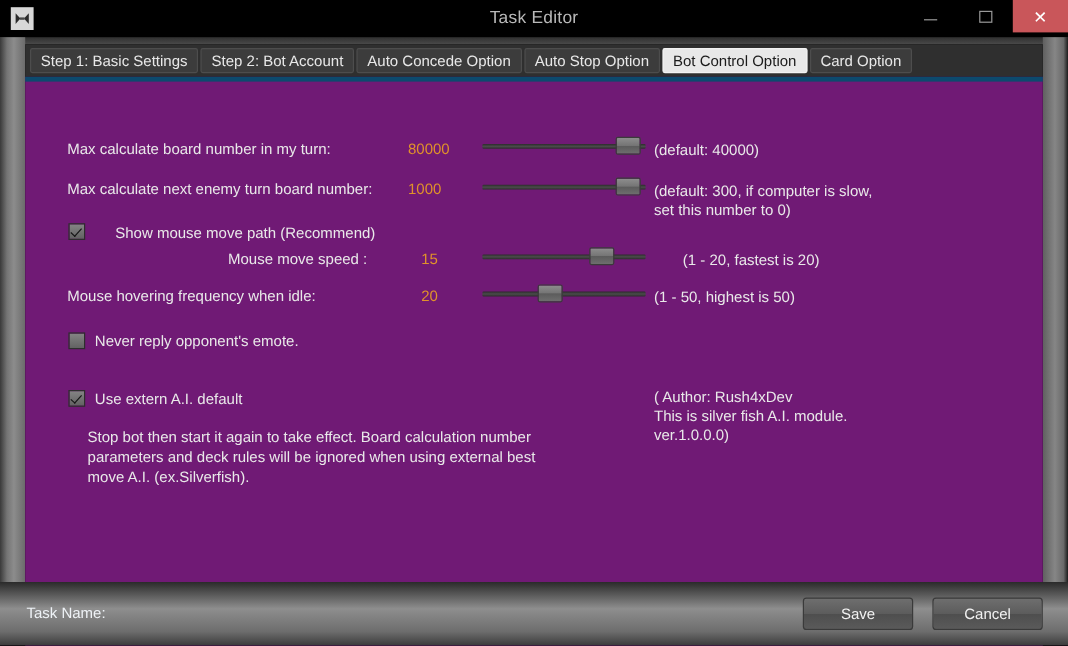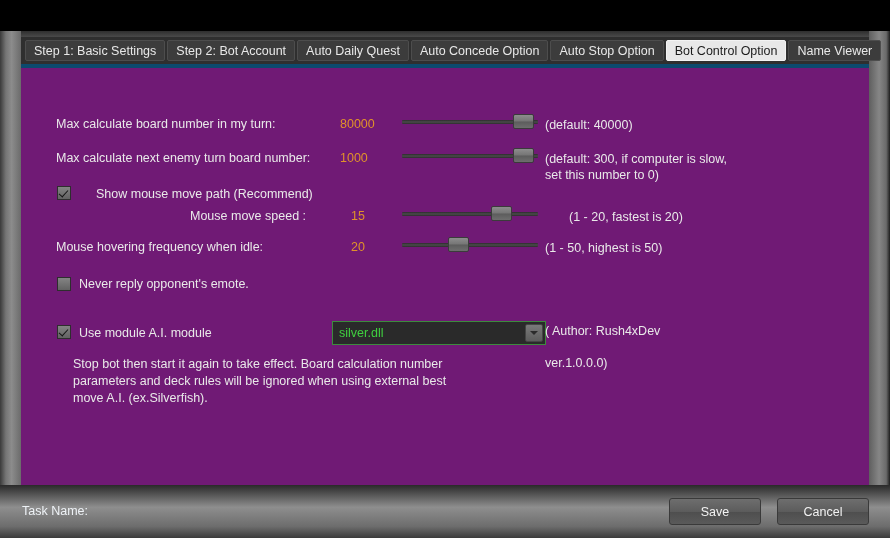--- a/index.html
+++ b/index.html
@@ -295,34 +295,53 @@
     font-size: 12.5px;
   }
   .btn-save { left: 669px; }
   .btn-cancel { left: 777px; }
 </style>
 </head>
 <body>
 
 <div class="window">
 
+  <div class="titlebar">
+    <div class="app-icon">
+      <svg width="15" height="15" viewBox="0 0 15 15">
+        <rect x="0" y="0" width="15" height="15" fill="#d8d8d8"></rect>
+        <path d="M2 3 L6 7.5 L2 12 Z" fill="#2b2b2b"></path>
+        <path d="M13 3 L9 7.5 L13 12 Z" fill="#2b2b2b"></path>
+        <rect x="5.5" y="6.5" width="4" height="2" fill="#4a4a4a"></rect>
+      </svg>
+    </div>
+    <div class="title-text">Task Editor</div>
+    <div class="win-btn win-min">
+      <span class="glyph-min"></span>
+    </div>
+    <div class="win-btn win-max">
+      <span class="glyph-max"></span>
+    </div>
+    <div class="win-btn win-close">
+      <span>✕</span>
+    </div>
+  </div>
 
   <div class="frame-top"></div>
   <div class="frame-left"></div>
   <div class="frame-right"></div>
 
   <div class="tabstrip">
     <div class="tabs">
       <div class="tab">Step 1: Basic Settings</div>
       <div class="tab">Step 2: Bot Account</div>
-      <div class="tab">Auto Daily Quest</div>
       <div class="tab">Auto Concede Option</div>
       <div class="tab">Auto Stop Option</div>
       <div class="tab active">Bot Control Option</div>
-      <div class="tab">Name Viewer</div>
+      <div class="tab">Card Option</div>
     </div>
   </div>
 
   <div class="content">
 
     <div class="lbl" style="left:35px; top:49px;">Max calculate board number in my turn:</div>
     <div class="val" style="left:319px; top:49px;">80000</div>
     <div class="slider" style="left:381px; top:46px; width:136px;">
       <div class="track"></div>
       <div class="thumb" style="left:111px;"></div>
@@ -354,30 +373,25 @@
     <div class="slider" style="left:381px; top:169px; width:136px;">
       <div class="track"></div>
       <div class="thumb" style="left:46px;"></div>
     </div>
     <div class="hint" style="left:524px; top:172px;">(1 - 50, highest is 50)</div>
 
     <div class="cb" style="left:36px; top:209px;"></div>
     <div class="lbl" style="left:58px; top:209px;">Never reply opponent's emote.</div>
 
     <div class="cb checked" style="left:36px; top:257px;"></div>
-    <div class="lbl" style="left:58px; top:258px;">Use module A.I. module</div>
-
-    <div class="combo" style="left:311px; top:253px;">
-      <span class="combo-val">silver.dll</span>
-      <span class="combo-btn">
-        <span class="caret"></span>
-      </span>
-    </div>
+    <div class="lbl" style="left:58px; top:258px;">Use extern A.I. default</div>
+
 
     <div class="hint" style="left:524px; top:255px;">( Author: Rush4xDev</div>
+    <div class="hint" style="left:524px; top:271px;">This is silver fish A.I. module.</div>
     <div class="hint" style="left:524px; top:287px;"> ver.1.0.0.0)</div>
 
     <div class="para" style="left:52px; top:288px; width:390px;">Stop bot then start it again to take effect. Board calculation number parameters and deck rules will be ignored when using external best move A.I. (ex.Silverfish).</div>
   </div>
 
   <div class="bottombar">
     <div class="task-label">Task Name:</div>
     <div class="btn btn-save">
       <span>Save</span>
     </div>

